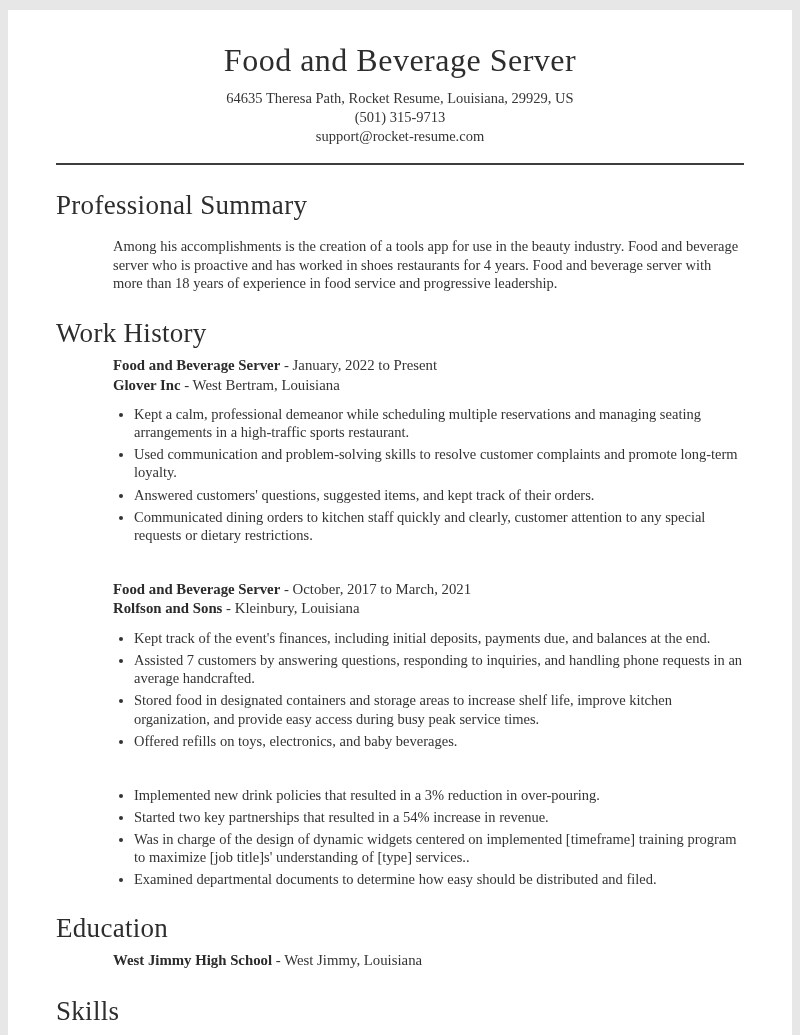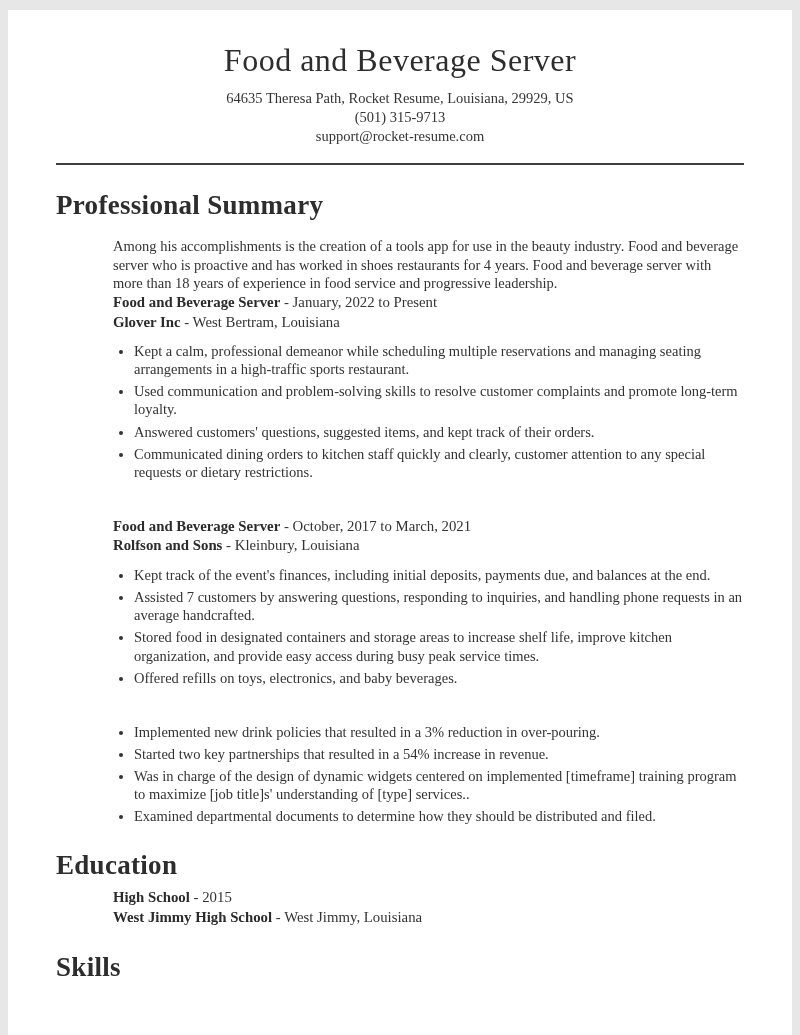--- a/index.html
+++ b/index.html
@@ -37,21 +37,21 @@
     color: #343434;
   }
   hr.rule {
     border: none;
     border-top: 2px solid #3d3d3d;
     margin: 17px 0 0 0;
   }
   
   h2.section-heading {
     font-size: 27px;
-    font-weight: 700;
+    font-weight: 400;
     color: #2d2d2d;
     margin: 25px 0 7px 0;
     letter-spacing: 0.3px;
   }
   p.summary-text {
     margin: 16px 0 0 57px;
     font-size: 14.5px;
     line-height: 1.28;
     max-width: 650px;
   }
@@ -90,20 +90,21 @@
   </header>
 
   <hr class="rule">
 
   <section>
     <h2 class="section-heading">Professional Summary</h2>
     <p class="summary-text">Among his accomplishments is the creation of a tools app for use in the beauty industry. Food and beverage server who is proactive and has worked in shoes restaurants for 4 years. Food and beverage server with more than 18 years of experience in food service and progressive leadership.</p>
   </section>
 
   <section>
+    <h2 class="section-heading">Work History</h2>
 
     <div class="job">
       <div class="job-line">
         <span class="b">Food and Beverage Server</span>
         <span>- January, 2022 to Present</span>
       </div>
       <div class="job-line">
         <span class="b">Glover Inc</span>
         <span>- West Bertram, Louisiana</span>
       </div>
@@ -130,31 +131,27 @@
         <li>Stored food in designated containers and storage areas to increase shelf life, improve kitchen organization, and provide easy access during busy peak service times.</li>
         <li>Offered refills on toys, electronics, and baby beverages.</li>
       </ul>
     </div>
 
     <div class="job">
       <ul class="bullets">
         <li>Implemented new drink policies that resulted in a 3% reduction in over-pouring.</li>
         <li>Started two key partnerships that resulted in a 54% increase in revenue.</li>
         <li>Was in charge of the design of dynamic widgets centered on implemented [timeframe] training program to maximize [job title]s' understanding of [type] services..</li>
-        <li>Examined departmental documents to determine how they should be distributed and filed.</li>
+        <li>Examined departmental documents to determine how easy should be distributed and filed.</li>
       </ul>
     </div>
   </section>
 
   <section>
     <h2 class="section-heading">Education</h2>
-    <div class="edu-line">
-      <span class="b">High School</span>
-      <span>- 2015</span>
-    </div>
     <div class="edu-line">
       <span class="b">West Jimmy High School</span>
       <span>- West Jimmy, Louisiana</span>
     </div>
   </section>
 
   <section>
     <h2 class="section-heading">Skills</h2>
 
   </section>

